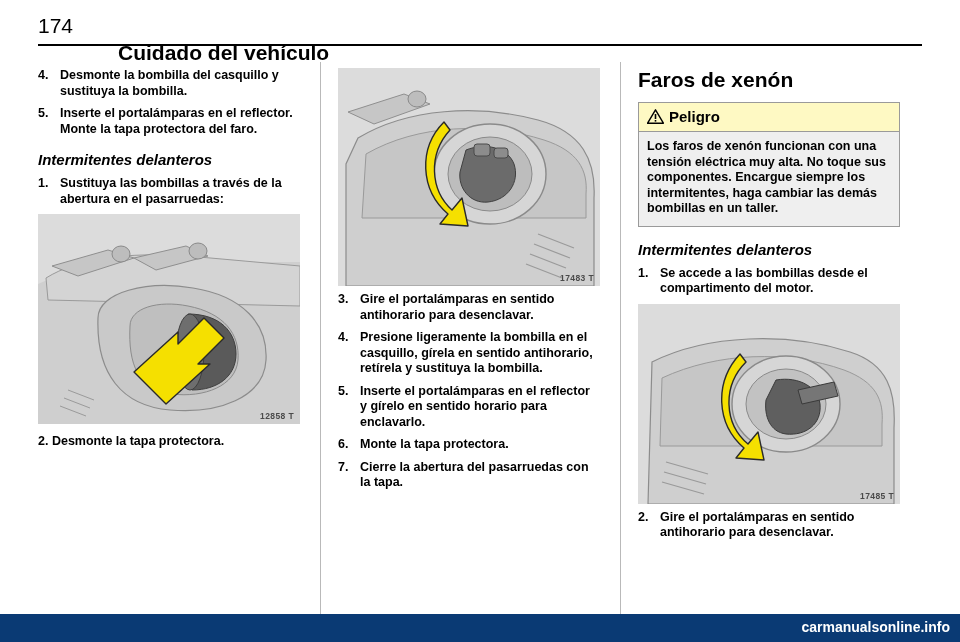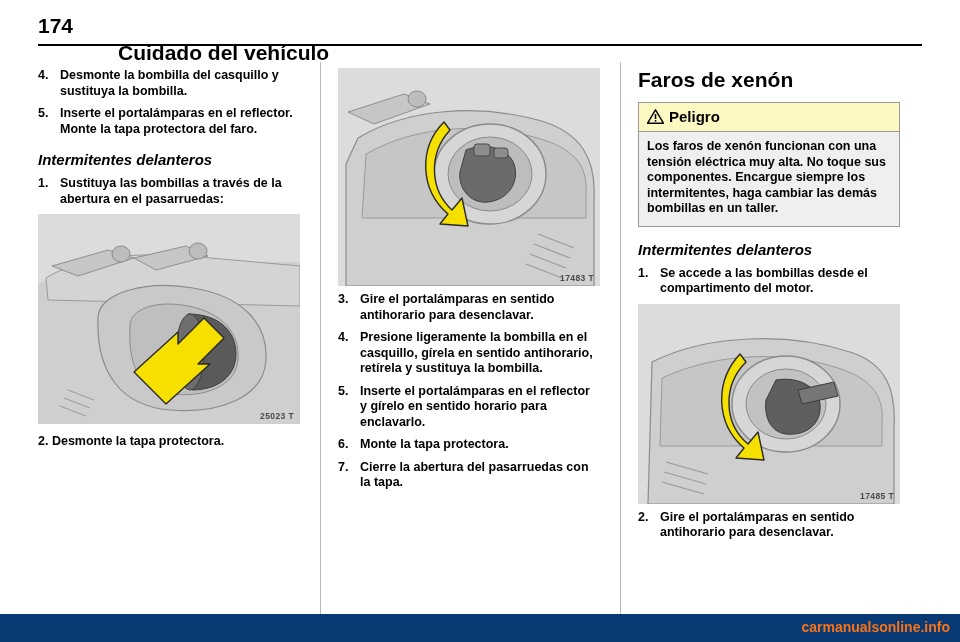--- a/index.html
+++ b/index.html
@@ -29,21 +29,21 @@
     left: 38px;
     top: 14px;
     width: 884px;
     height: 32px;
   }
   .header .pagenum {
     position: absolute;
     left: 0;
     top: 0;
     font-size: 21px;
-    font-weight: bold;
+    font-weight: normal;
     letter-spacing: 0px;
   }
   .header .chapter {
     position: absolute;
     left: 80px;
     top: 0;
     font-size: 21px;
     font-weight: bold;
     margin-top: 27px;
   }
@@ -166,21 +166,21 @@
     left: 0;
     bottom: 0;
     width: 960px;
     height: 28px;
     background: #0a3a74;
   }
   .footerbar .fttext {
     position: absolute;
     right: 10px;
     top: 5px;
-    color: #f97316;
+    color: #ffffff;
     font-size: 14px;
     font-weight: bold;
   }
 
   svg { display: block; }
 </style>
 </head>
 <body>
 
 <div class="page">
@@ -237,21 +237,21 @@
         <g stroke="#9a9a9a" stroke-width="1">
           <path d="M30,176 L56,186"></path>
           <path d="M26,184 L52,194"></path>
           <path d="M22,192 L48,202"></path>
         </g>
 
         <g>
           <path d="M96,158 L140,118 L140,130 L166,104 L186,124 L160,150 L172,150 L128,190 Z" fill="#f5e000" stroke="#2a2a2a" stroke-width="1.4" stroke-linejoin="round"></path>
         </g>
       </svg>
-      <div class="fignum">25023 T</div>
+      <div class="fignum">12858 T</div>
     </div>
 
     <div class="bodytext">2. Desmonte la tapa protectora.</div>
   </div>
 
   <div class="col col2">
 
     <div class="figure fig-b" style="margin-top:0;">
       <svg width="262" height="218" viewBox="0 0 262 218">
         <rect x="0" y="0" width="262" height="218" fill="#dcdcdc"></rect>

